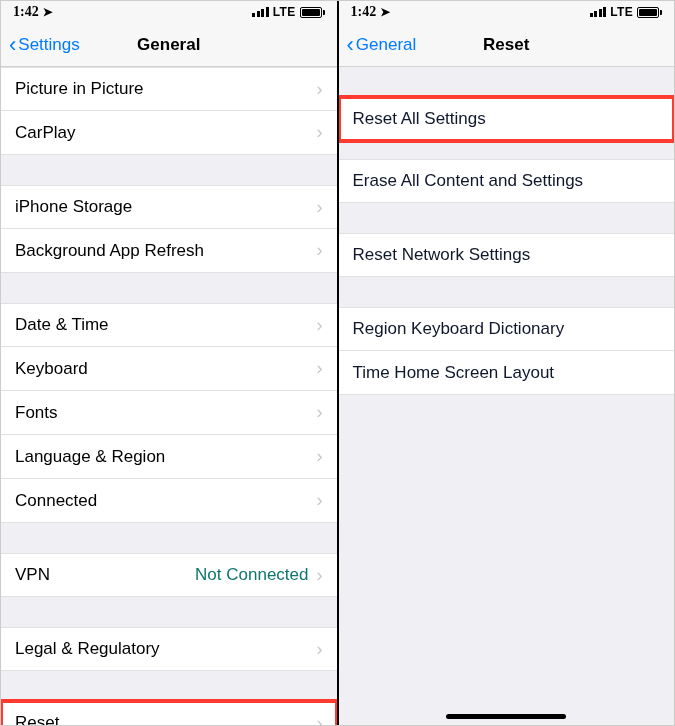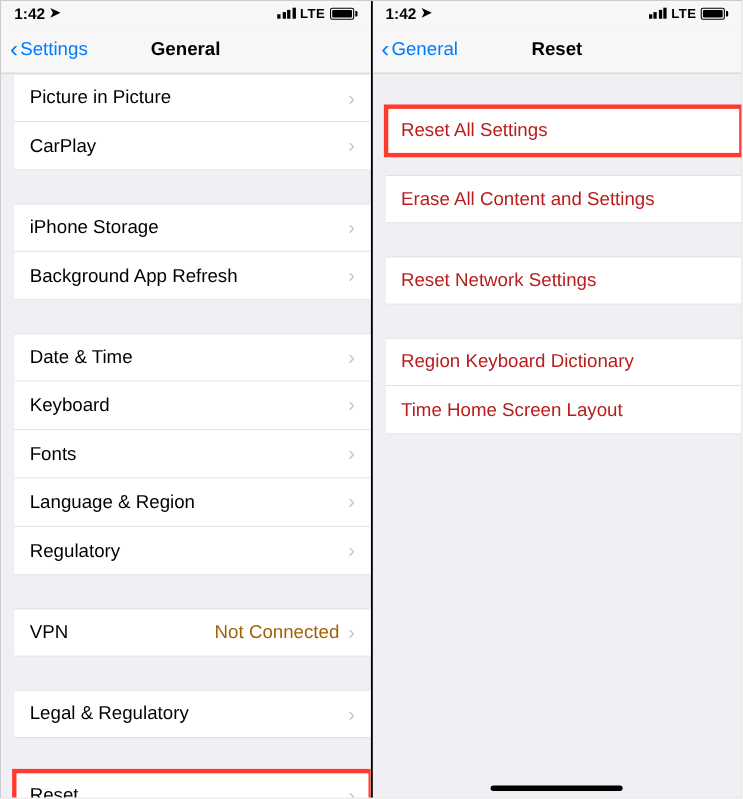--- a/index.html
+++ b/index.html
@@ -34,21 +34,21 @@
   .statusbar {
     height: 22px;
     display: flex;
     align-items: center;
     justify-content: space-between;
     padding: 0 12px;
     background: #f7f7f8;
     font-size: 14px;
     font-weight: 600;
   }
-  .sb-left { display:flex; align-items:flex-start; gap:4px; }
+  .sb-left { display:flex; align-items:flex-end; gap:4px;font-family:Liberation Serif, serif; }
   .sb-right { display:flex; align-items:center; gap:4px; }
   .loc-arrow { font-size: 12px; }
   .signal { display:flex; align-items:flex-end; gap:1.5px; }
   .signal span { width:3px; background:#000; display:block; }
   .signal span:nth-child(1){height:4px}
   .signal span:nth-child(2){height:6px}
   .signal span:nth-child(3){height:8px}
   .signal span:nth-child(4){height:10px}
   .lte { font-size:12px; font-weight:600; letter-spacing:0.3px; }
   .batt { display:flex; align-items:center; gap:1px; }
@@ -90,28 +90,27 @@
   .gap-sm { height: 18px; }
   .cell {
     height:44px;
     background:#fff;
     display:flex;
     align-items:center;
     justify-content:space-between;
     padding: 0 14px;
     border-bottom:1px solid #e1e1e3;
     position:relative;
-    margin-left:12px;
   }
   .cell:first-child { border-top:1px solid #e1e1e3; }
   .cell .label { font-size:17px; }
   .cell .right { display:flex; align-items:center; gap:8px; }
-  .detail { color:#a16207; font-size:17px; }
+  .detail { color:#0f766e; font-size:17px; }
   .disclosure { color:#c7c7cc; font-size:18px; }
-  .link .label { color:#b91c1c; }
+  .link .label { color:#0f172a; }
   .highlight {
     outline: 4px solid #ff3b2f;
     outline-offset:-2px;
     z-index:2;
   }
   
   .home-ind {
     position:absolute;
     bottom:6px;
     left:50%;
@@ -206,21 +205,21 @@
               <span class="disclosure">›</span>
             </span>
           </div>
           <div class="cell">
             <span class="label">Language &amp; Region</span>
             <span class="right">
               <span class="disclosure">›</span>
             </span>
           </div>
           <div class="cell">
-            <span class="label">Regulatory</span>
+            <span class="label">Connected</span>
             <span class="right">
               <span class="disclosure">›</span>
             </span>
           </div>
         </div>
         <div class="gap-lg"></div>
         <div class="group">
           <div class="cell">
             <span class="label">VPN</span>
             <span class="right">

